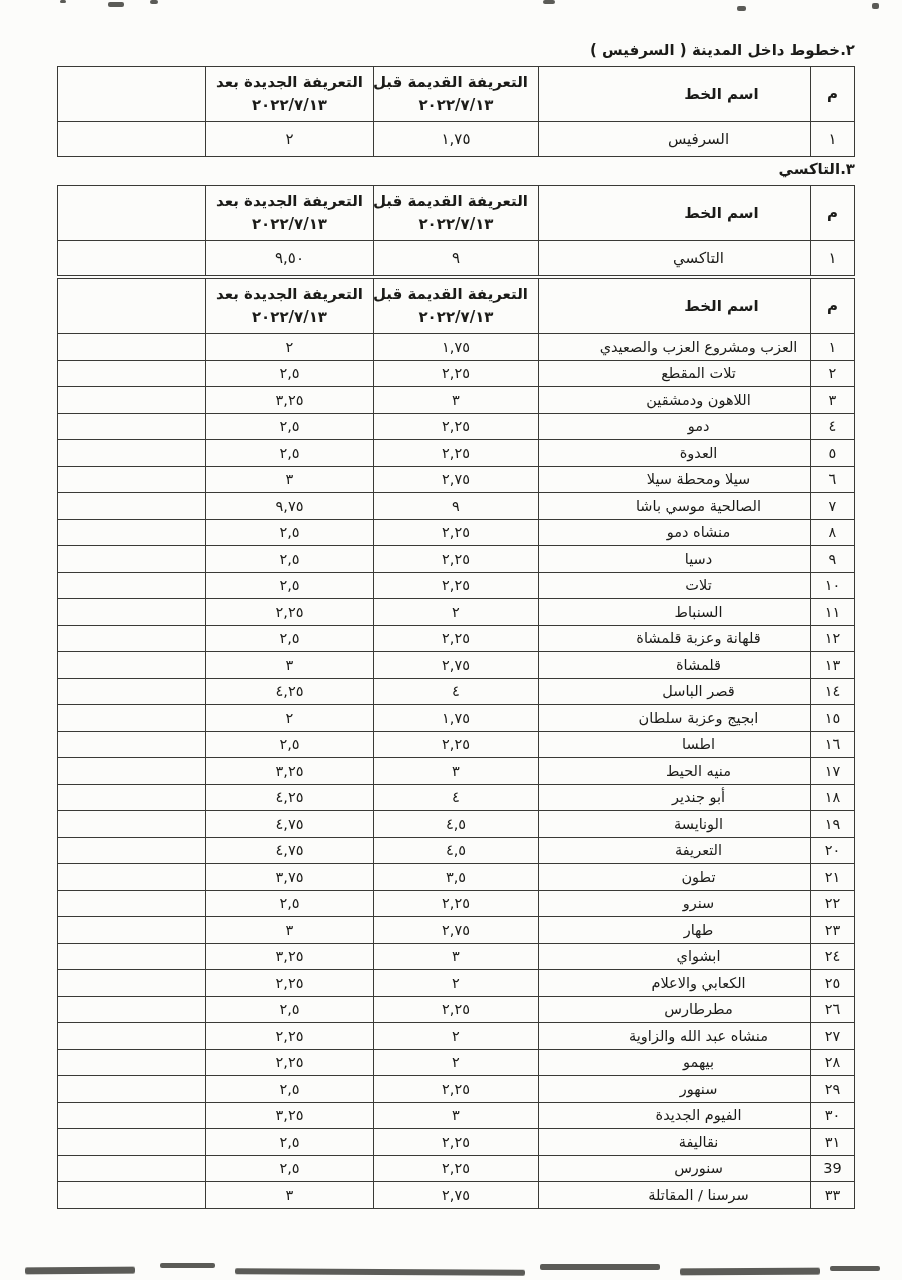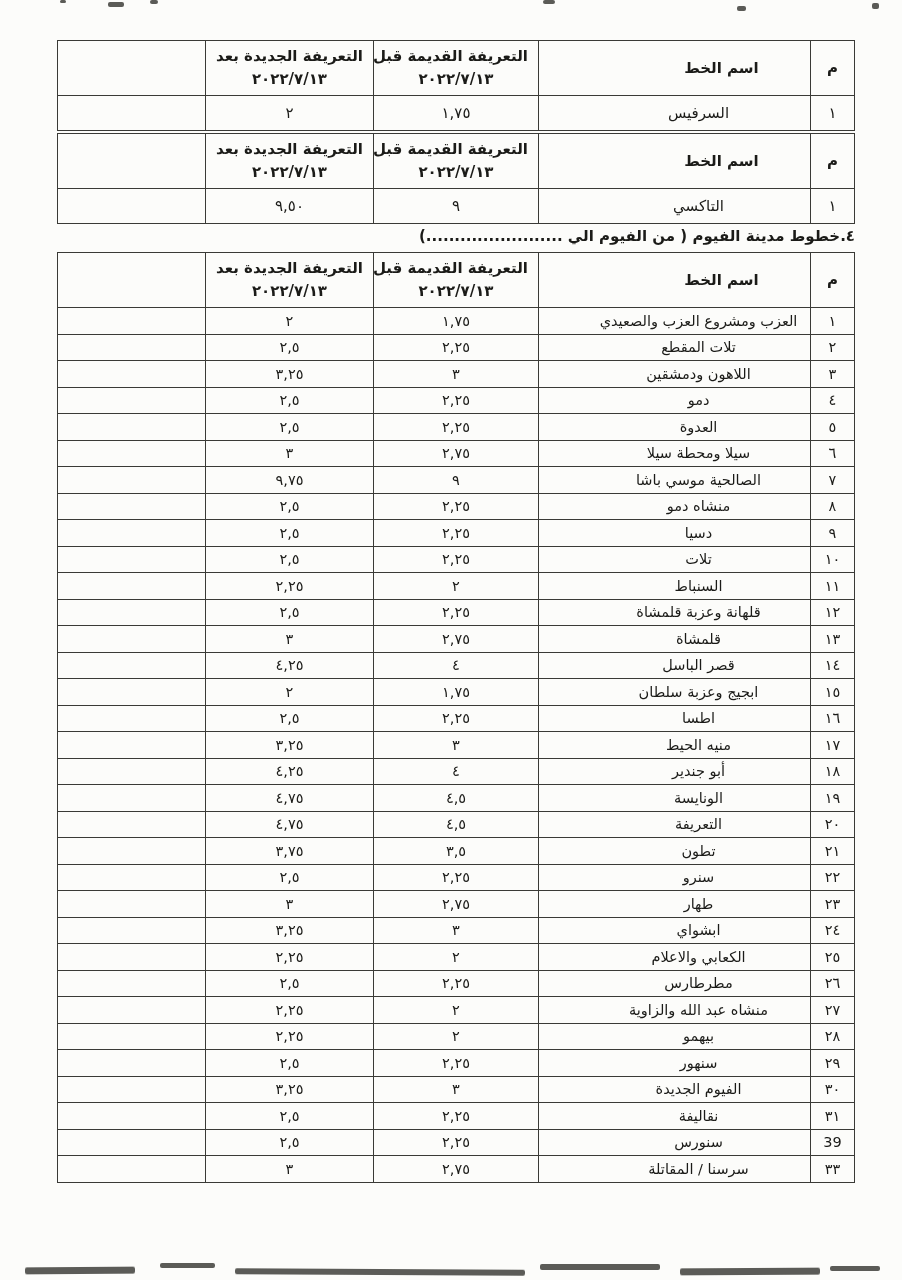--- a/index.html
+++ b/index.html
@@ -69,20 +69,21 @@
     filter:blur(.6px);
     pointer-events:none;
   }
 </style>
 </head>
 <body>
 
 <div class="page">
   <div class="content" id="sections">
   <section class="section">
+    <h2 class="section-title">٢.خطوط داخل المدينة ( السرفيس )</h2>
     <table class="tariff-table">
       <colgroup>
         <col style="width:44px">
         <col style="width:272px">
         <col style="width:165px">
         <col style="width:168px">
         <col style="width:148px">
       </colgroup>
       <thead>
         <tr class="header-row">
@@ -105,20 +106,21 @@
     <td class="c-name">السرفيس</td>
     <td class="c-old">١,٧٥</td>
     <td class="c-new">٢</td>
     <td class="c-notes"></td>
   </tr>
 </tbody>
     </table>
   </section>
 
   <section class="section">
+    <h2 class="section-title">٣.التاكسي</h2>
     <table class="tariff-table">
       <colgroup>
         <col style="width:44px">
         <col style="width:272px">
         <col style="width:165px">
         <col style="width:168px">
         <col style="width:148px">
       </colgroup>
       <thead>
         <tr class="header-row">
@@ -141,21 +143,20 @@
     <td class="c-name">التاكسي</td>
     <td class="c-old">٩</td>
     <td class="c-new">٩,٥٠</td>
     <td class="c-notes"></td>
   </tr>
 </tbody>
     </table>
   </section>
 
   <section class="section">
-    <h2 class="section-title">٤.خطوط مدينة الفيوم ( من الفيوم الي ........................)</h2>
     <table class="tariff-table compact">
       <colgroup>
         <col style="width:44px">
         <col style="width:272px">
         <col style="width:165px">
         <col style="width:168px">
         <col style="width:148px">
       </colgroup>
       <thead>
         <tr class="header-row">

